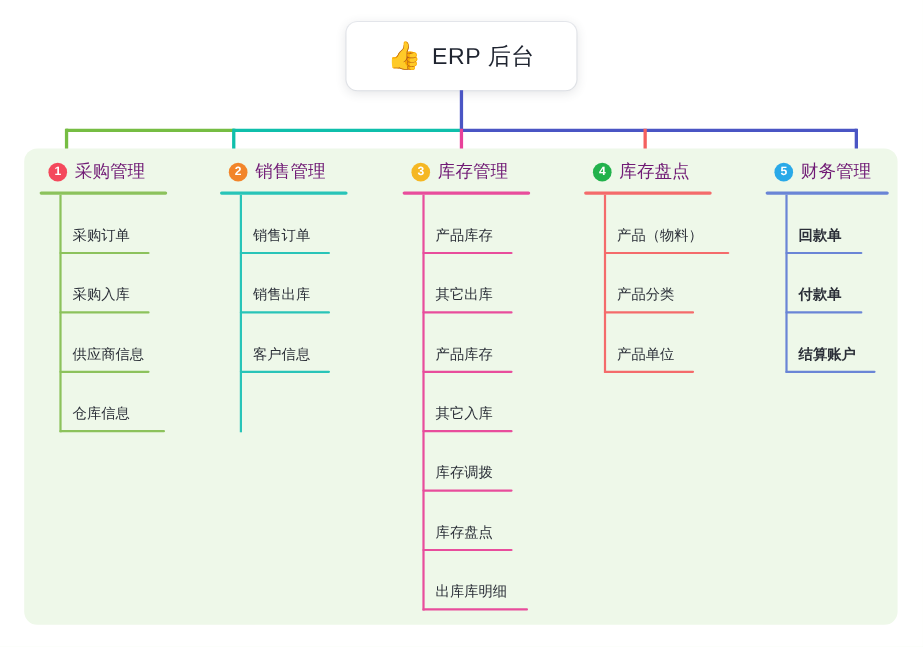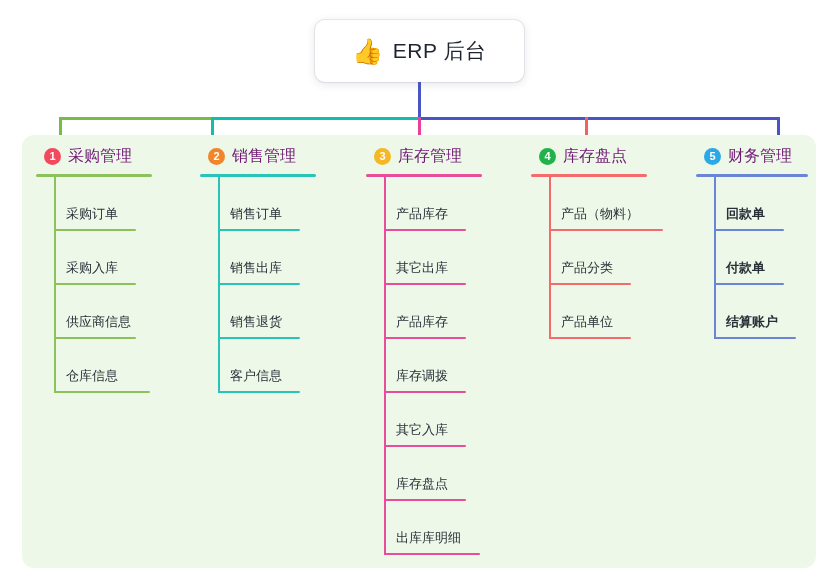--- a/index.html
+++ b/index.html
@@ -123,24 +123,20 @@
           <div class="spine" style="background: rgb(40, 196, 184);"></div>
           <div class="item">
             <span class="item-label">销售订单</span>
             <div class="item-rule" style="background: rgb(40, 196, 184); width: 82px;"></div>
           </div>
           <div class="item">
             <span class="item-label">销售出库</span>
             <div class="item-rule" style="background: rgb(40, 196, 184); width: 82px;"></div>
           </div>
           <div class="item">
-            <span class="item-label">销售退货</span>
-            <div class="item-rule" style="background: rgb(40, 196, 184); width: 82px;"></div>
-          </div>
-          <div class="item">
             <span class="item-label">客户信息</span>
             <div class="item-rule" style="background: rgb(40, 196, 184); width: 82px;"></div>
           </div>
         </div>
       </div>
       <div class="col" style="left: 366px; width: 150px;">
         <div class="col-head">
           <span class="badge" style="background: rgb(245, 183, 35);">3</span>
           <span class="col-title">库存管理</span>
         </div>
@@ -153,25 +149,25 @@
           </div>
           <div class="item">
             <span class="item-label">其它出库</span>
             <div class="item-rule" style="background: rgb(232, 77, 156); width: 82px;"></div>
           </div>
           <div class="item">
             <span class="item-label">产品库存</span>
             <div class="item-rule" style="background: rgb(232, 77, 156); width: 82px;"></div>
           </div>
           <div class="item">
+            <span class="item-label">其它入库</span>
+            <div class="item-rule" style="background: rgb(232, 77, 156); width: 82px;"></div>
+          </div>
+          <div class="item">
             <span class="item-label">库存调拨</span>
-            <div class="item-rule" style="background: rgb(232, 77, 156); width: 82px;"></div>
-          </div>
-          <div class="item">
-            <span class="item-label">其它入库</span>
             <div class="item-rule" style="background: rgb(232, 77, 156); width: 82px;"></div>
           </div>
           <div class="item">
             <span class="item-label">库存盘点</span>
             <div class="item-rule" style="background: rgb(232, 77, 156); width: 82px;"></div>
           </div>
           <div class="item">
             <span class="item-label">出库库明细</span>
             <div class="item-rule" style="background: rgb(232, 77, 156); width: 96px;"></div>
           </div>

